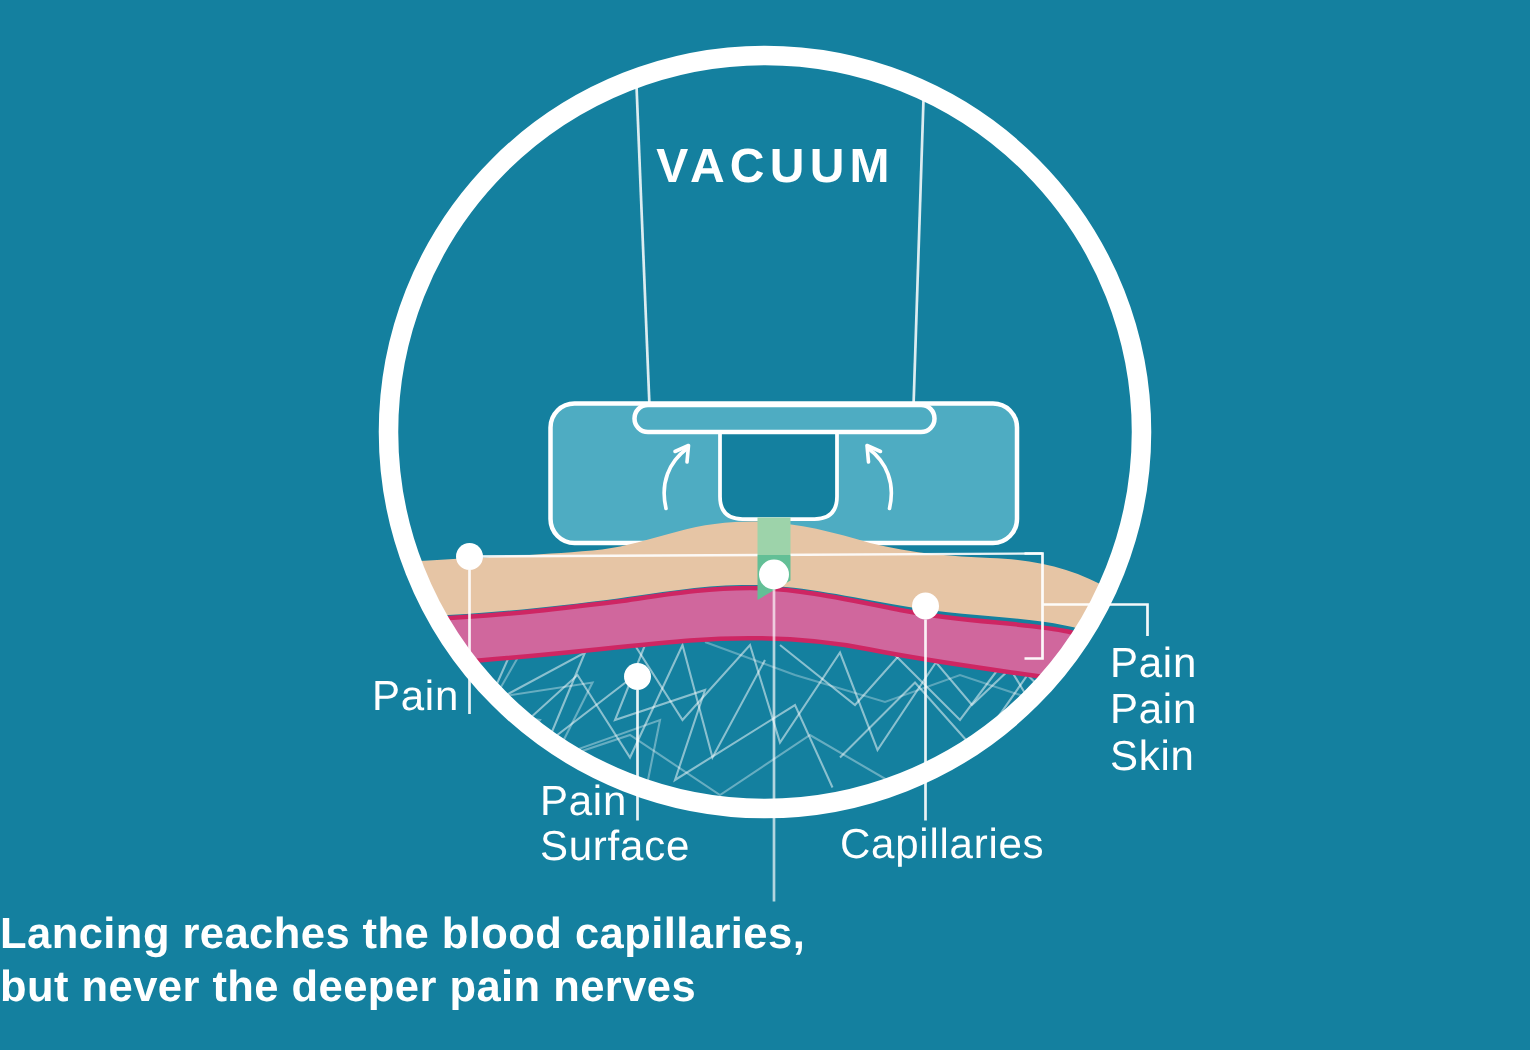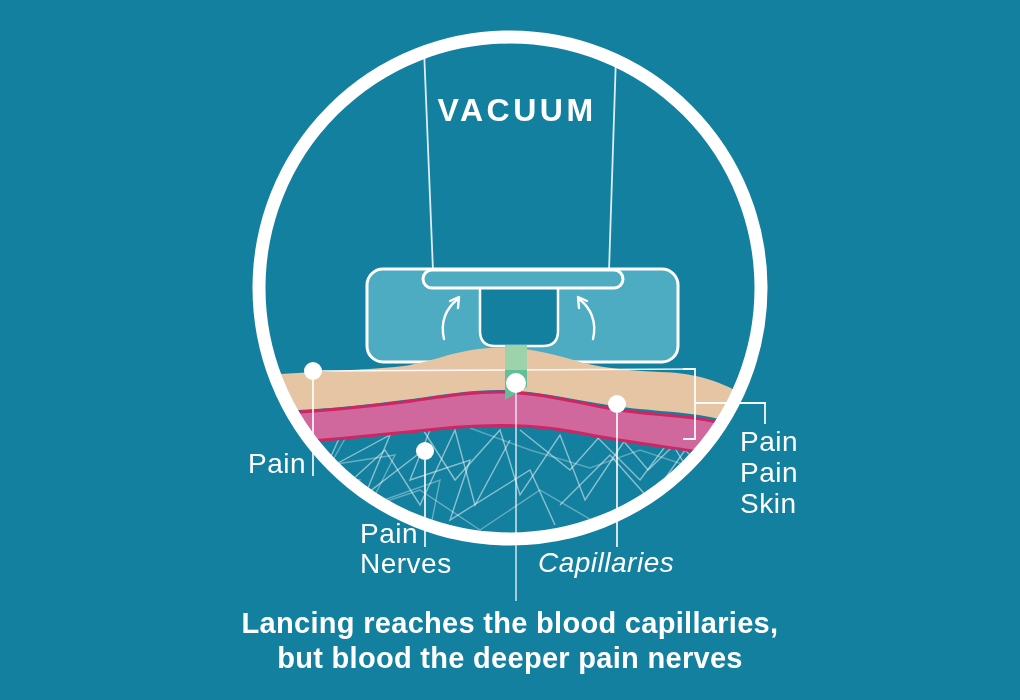--- a/index.html
+++ b/index.html
@@ -4,21 +4,21 @@
 <style>
   html,body{margin:0;padding:0;}
   body{width:1020px;height:700px;overflow:hidden;background:#14809F;font-family:"Liberation Sans",sans-serif;}
   .stage{position:relative;width:1020px;height:700px;background:#14809F;}
   svg{position:absolute;left:0;top:0;}
   .lbl{position:absolute;color:#ffffff;font-size:28px;line-height:30px;letter-spacing:0.5px;white-space:nowrap;}
   .lbl span{display:block;}
   .vacuum{position:absolute;left:517px;top:92px;transform:translateX(-50%);color:#fff;
           font-size:32px;letter-spacing:3.5px;font-weight:700;}
   .pfz{line-height:31px;}
-  .caption{position:absolute;left:0;top:606px;width:1020px;text-align:center;color:#fff;
+  .caption{position:absolute;left:0;top:606px;width:1020px;color:#fff;
            font-weight:bold;font-size:29px;line-height:35px;letter-spacing:0.3px;}
 </style>
 </head>
 <body>
 
 <div class="stage">
 
   <svg width="1020" height="700" viewBox="0 0 1020 700">
     <defs>
       <clipPath id="circleClip">
@@ -115,29 +115,29 @@
   </svg>
 
   <div class="vacuum">VACUUM</div>
 
   <div class="lbl" style="left:248px;top:449px;">
     <span>Pain</span>
   </div>
 
   <div class="lbl" style="left:360px;top:519px;">
     <span>Pain</span>
-    <span>Nerves</span>
+    <span>Surface</span>
   </div>
 
-  <div class="lbl" style="left:538px;top:548px;font-style:italic;">Capillaries</div>
+  <div class="lbl" style="left:560px;top:548px;">Capillaries</div>
 
   <div class="lbl pfz" style="left:740px;top:426px;">
     <span>Pain</span>
     <span>Pain</span>
     <span>Skin</span>
   </div>
 
   <div class="caption">
     <span style="display:block">Lancing reaches the blood capillaries,</span>
-    <span style="display:block">but blood the deeper pain nerves</span>
+    <span style="display:block">but never the deeper pain nerves</span>
   </div>
 
 </div>
 
 </body></html>

